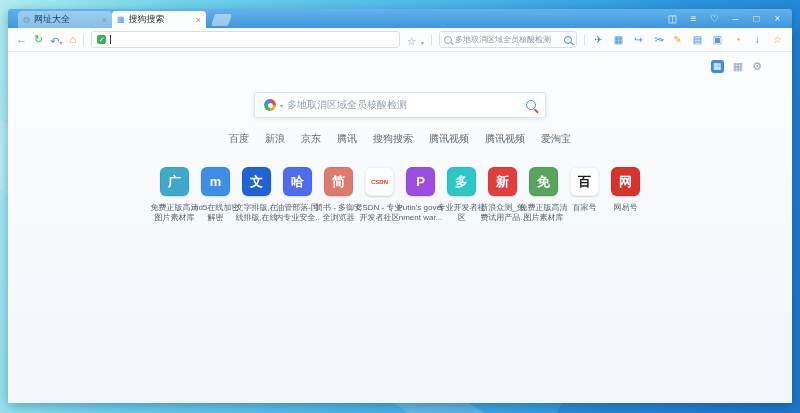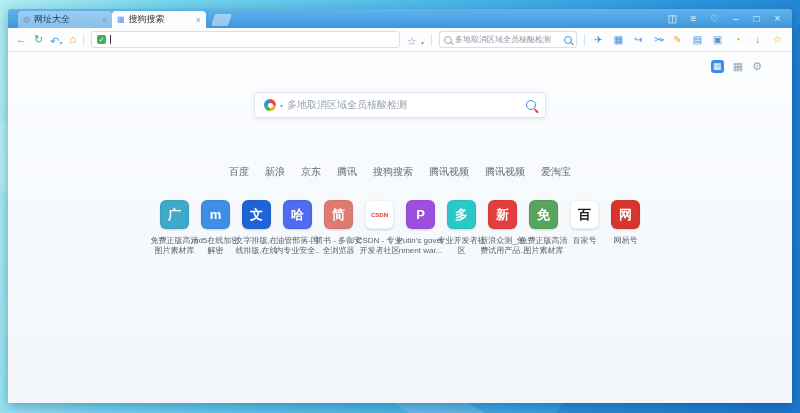--- a/index.html
+++ b/index.html
@@ -57,21 +57,21 @@
   .searchbox{width:272px;height:24px;background:#fff;border:1px solid #dfe4ea;border-radius:3px;
     box-shadow:0 1px 4px rgba(120,140,160,.18);display:flex;align-items:center;padding:0 9px;gap:4px;}
   .pin{width:12px;height:12px;border-radius:50%;flex:none;position:relative;
     background:conic-gradient(#e8453c 0 25%,#f5a623 25% 50%,#3bb44a 50% 75%,#3b8de8 75% 100%);}
   .pin:after{content:"";position:absolute;inset:3.5px;background:#fff;border-radius:50%;}
   .sb-query{font-size:10px;color:#97a2ae;flex:1;white-space:nowrap;overflow:hidden;}
   .bigmag{width:8px;height:8px;border:1.5px solid #3b8de8;border-radius:50%;position:relative;flex:none;}
   .bigmag:after{content:"";position:absolute;width:5px;height:1.5px;background:#e8453c;
     transform:rotate(45deg);right:-4px;bottom:-2px;}
   .links{display:flex;gap:16px;margin-top:14px;font-size:10px;color:#5f6b77;white-space:nowrap;}
-  .links span{cursor:pointer;margin-top:33px;}
+  .links span{cursor:pointer;}
   .tiles{display:flex;margin-top:21px;}
   .tile{width:41px;display:flex;flex-direction:column;align-items:center;}
   .ticon{width:29px;height:29px;border-radius:6px;color:#fff;font-size:13px;font-weight:bold;
     display:flex;align-items:center;justify-content:center;box-shadow:0 1px 2px rgba(0,0,0,.15);
     border:1px solid rgba(0,0,0,.05);box-sizing:border-box;}
   .tlabel{margin-top:7px;font-size:8px;color:#5a6470;text-align:center;line-height:10px;
     height:20px;overflow:hidden;width:48px;word-break:break-all;}
 </style>
 </head>
 <body>

